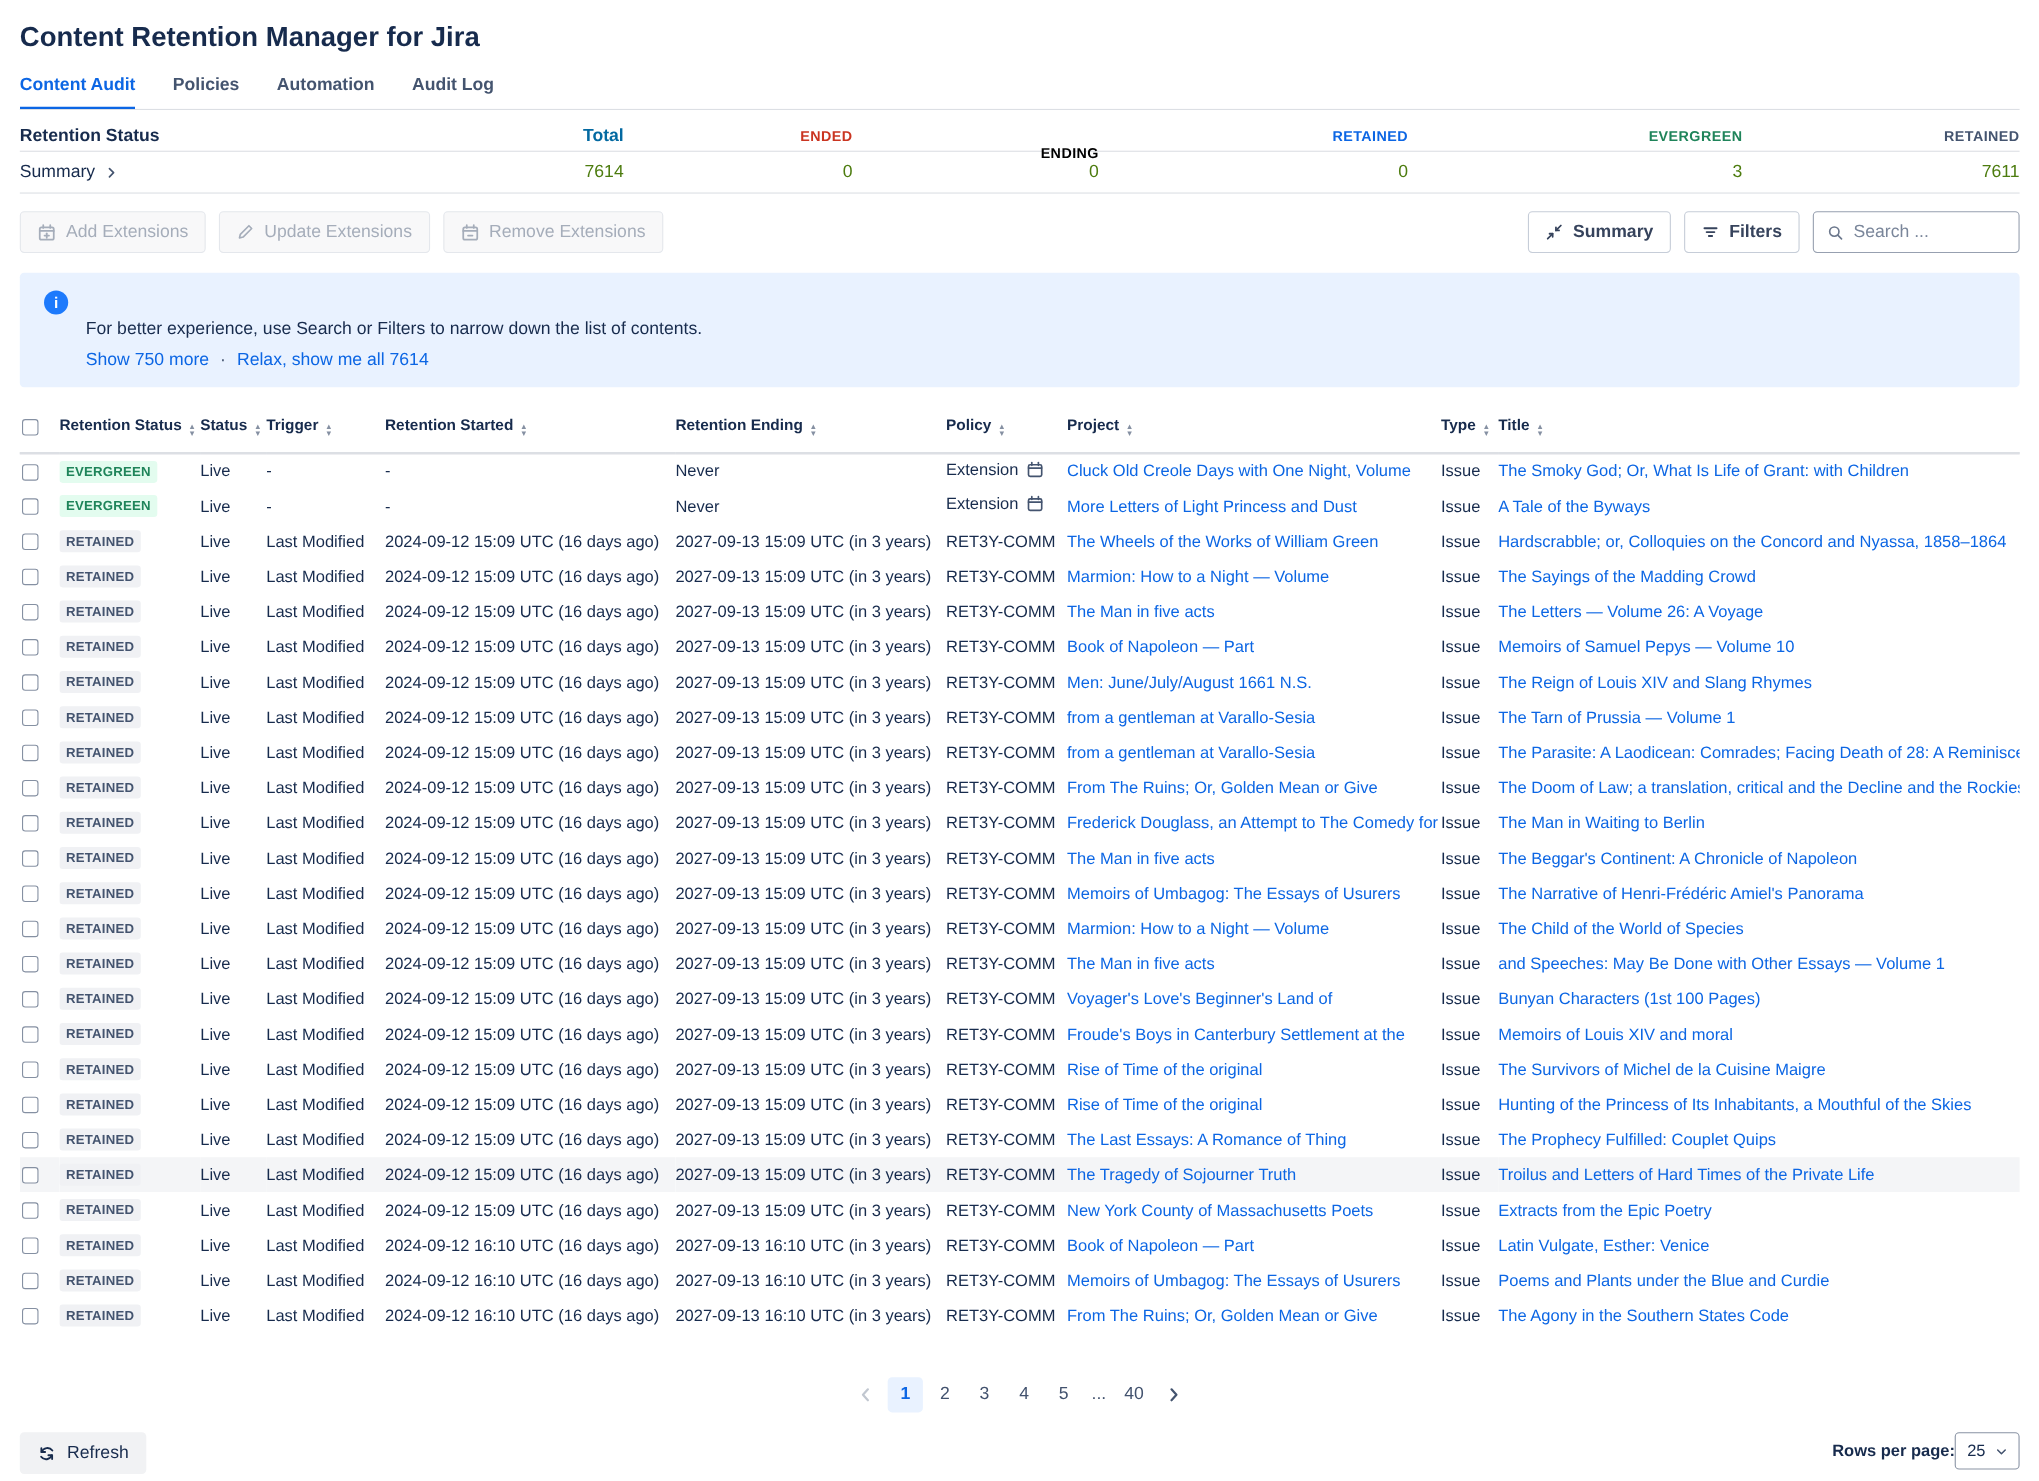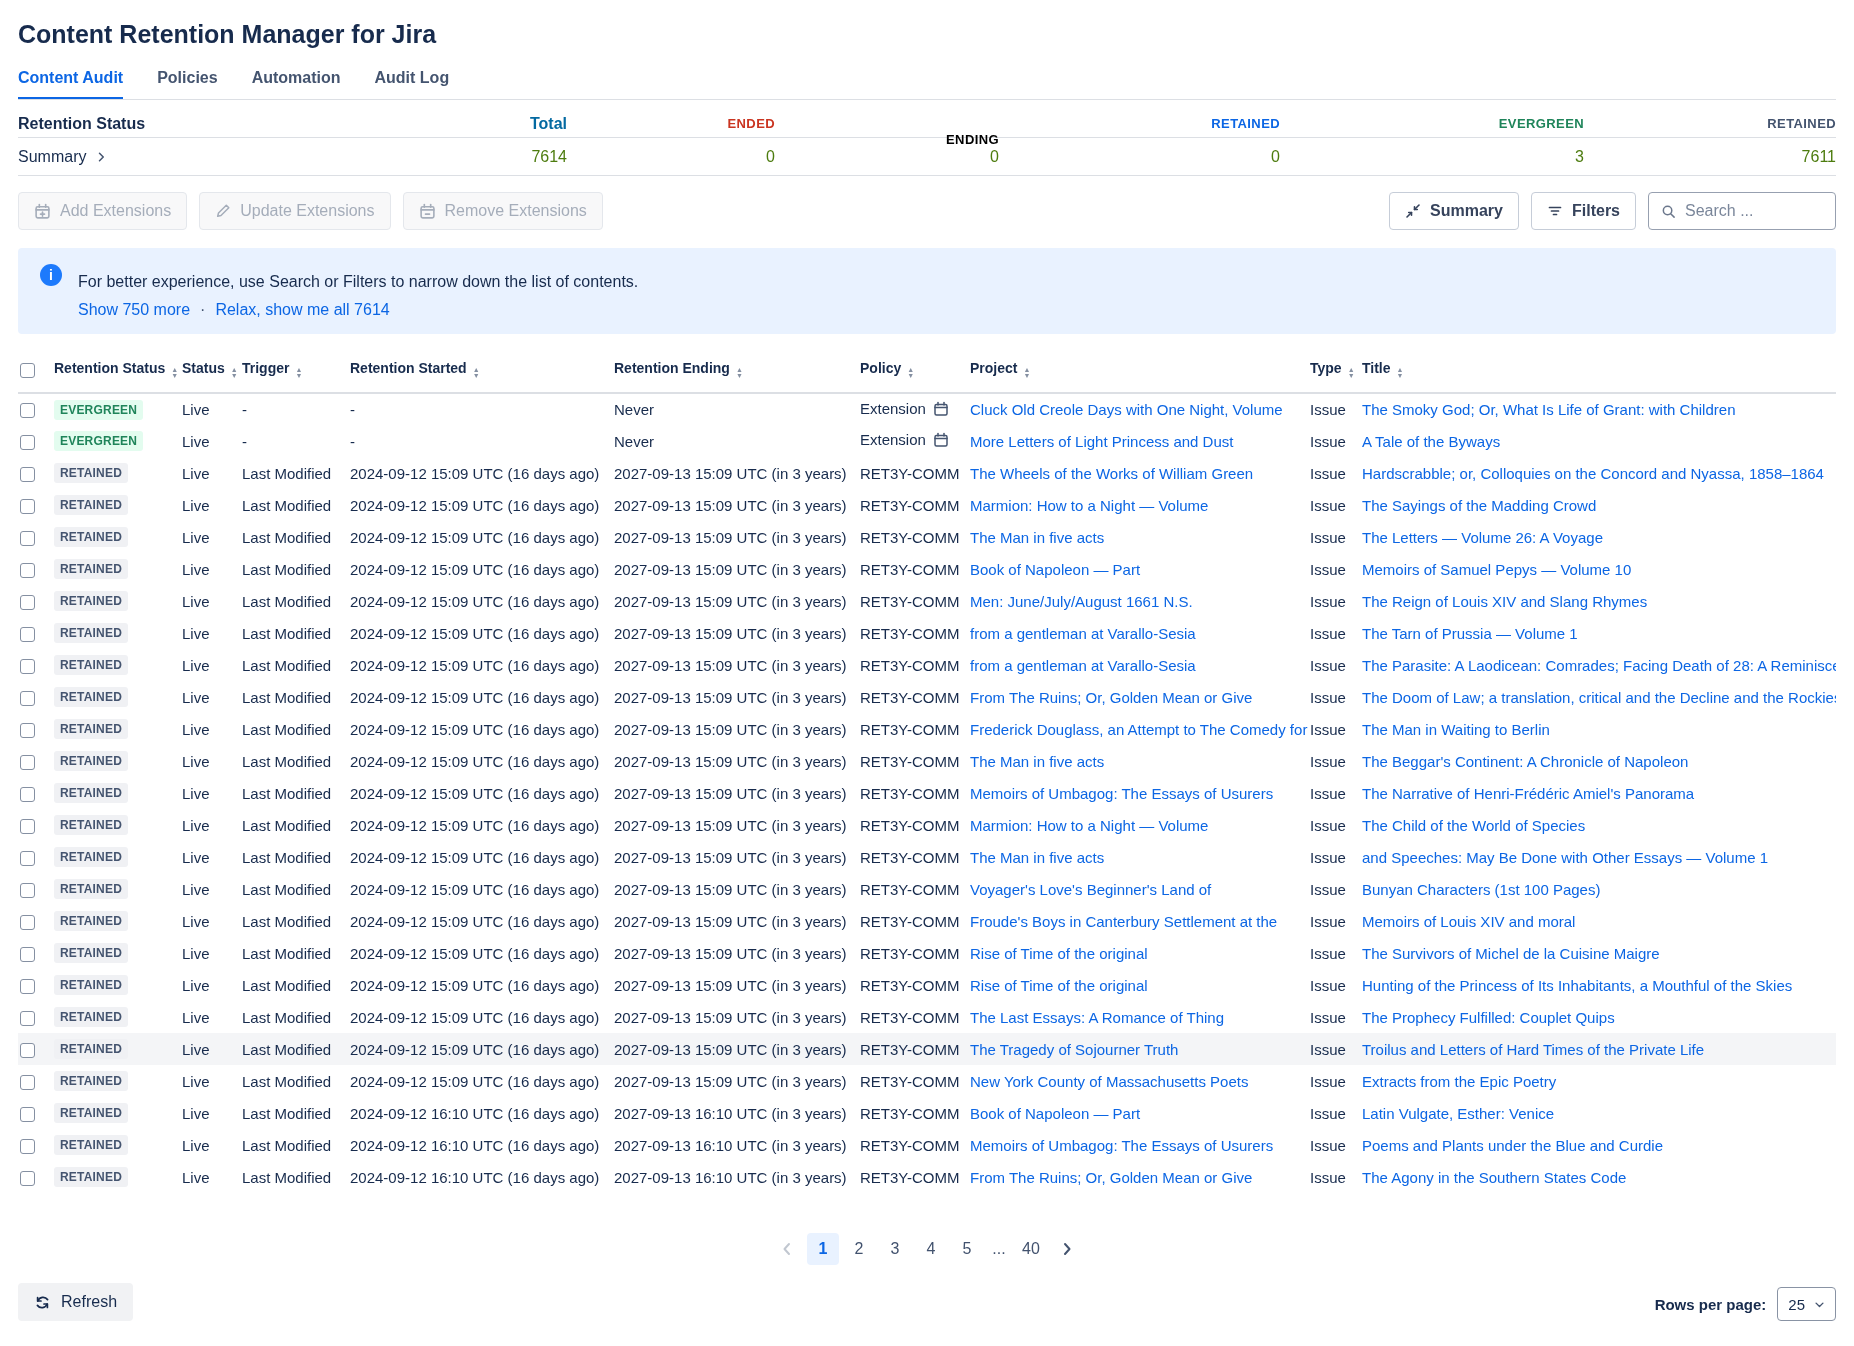--- a/index.html
+++ b/index.html
@@ -28,21 +28,21 @@
   .btn.disabled{background:#F8F8F9;border-color:#E4E7EC;color:#A5ADBA;cursor:default}
   .btn.outline{background:#fff;border-color:#C6CDD8;color:#36435C;font-weight:600}
   .btn svg{flex:none}
   .search-box{width:188px;height:38px;border:1.5px solid #97A0B0;border-radius:4px;display:flex;align-items:center;gap:9px;padding:0 12px;color:#6B778C;background:#fff}
   .search-box input{border:none;outline:none;width:100%;font-size:16px;color:#172B4D;font-family:inherit;background:transparent}
   .search-box input::placeholder{color:#7A869A}
 
   .banner{margin-top:18px;background:#E9F2FF;border-radius:4px;padding:15px 22px;display:flex;gap:16px}
   .info-icon{width:22px;height:22px;border-radius:50%;background:#1D7AFC;color:#fff;display:flex;align-items:center;justify-content:center;font-size:14px;font-weight:700;flex:none;margin-top:1px}
   .banner-title{font-weight:700;font-size:16px}
-  .banner-body{margin-top:10px;font-size:16px}
+  .banner-body{margin-top:28px;font-size:16px}
   .banner-links{margin-top:10px;display:flex;gap:10px;font-size:16px;align-items:flex-end}
   .link{color:#0C66E4;text-decoration:none;cursor:pointer}
   .sep{color:#44546F}
 
   table.audit{margin-top:14px;width:100%;table-layout:fixed;border-collapse:collapse;font-size:15px}
   table.audit th{text-align:left;font-size:14px;font-weight:700;color:#172B4D;padding:12px 8px 13px 0;border-bottom:2px solid #DCDFE4;white-space:nowrap;overflow:hidden;cursor:pointer}
   table.audit td{height:32px;padding:0 8px 0 0;white-space:nowrap;overflow:hidden;vertical-align:middle}
   tr.hl{background:#F4F5F7}
   .c-check,.h-check{padding-left:2px!important}
   input[type="checkbox"]{appearance:none;width:15px;height:15px;border:1.8px solid #8590A2;border-radius:3px;background:#fff;margin:0;vertical-align:middle;cursor:pointer}
@@ -55,23 +55,23 @@
   .cal-wrap{display:inline-block;vertical-align:-3px;margin-left:7px;color:#44546F}
 
   .pagination{margin-top:40px;display:flex;justify-content:center;align-items:center;gap:4px;font-size:16px;color:#42526E}
   .pg-pages{display:flex;gap:4px;align-items:center}
   .page-btn{min-width:32px;height:32px;display:flex;align-items:center;justify-content:center;border-radius:4px;cursor:pointer;padding:0 6px}
   .page-btn.active{background:#E9F2FF;color:#0C66E4;font-weight:600}
   .page-ellipsis{min-width:24px;text-align:center;color:#42526E}
   .pg-chev{width:32px;height:32px;display:flex;align-items:center;justify-content:center;color:#44546F;cursor:pointer}
   .pg-chev.disabled{color:#C1C7D0;cursor:default}
 
-  .footer{margin-top:18px;display:flex;justify-content:space-between;align-items:flex-end}
+  .footer{margin-top:18px;display:flex;justify-content:space-between;align-items:flex-start}
   .refresh-btn{display:inline-flex;gap:10px;align-items:center;height:38px;padding:0 16px;background:#F1F2F4;border-radius:4px;font-size:16px;font-weight:500;color:#172B4D;border:none;cursor:pointer;font-family:inherit}
-  .rpp{display:flex;align-items:center;gap:11px;font-size:15px;font-weight:600;color:#172B4D}
+  .rpp{display:flex;align-items:center;font-size:15px;font-weight:600;color:#172B4D}
   .rpp-select{display:flex;align-items:center;gap:9px;border:1.5px solid #8993A4;border-radius:4px;height:34px;padding:0 10px;font-weight:400;font-size:15px;cursor:pointer;background:#fff;color:#172B4D}
 </style>
 </head>
 <body>
 
 <div class="page">
 
   <h1 class="page-title">Content Retention Manager for Jira</h1>
 
   <nav class="tab-bar">

